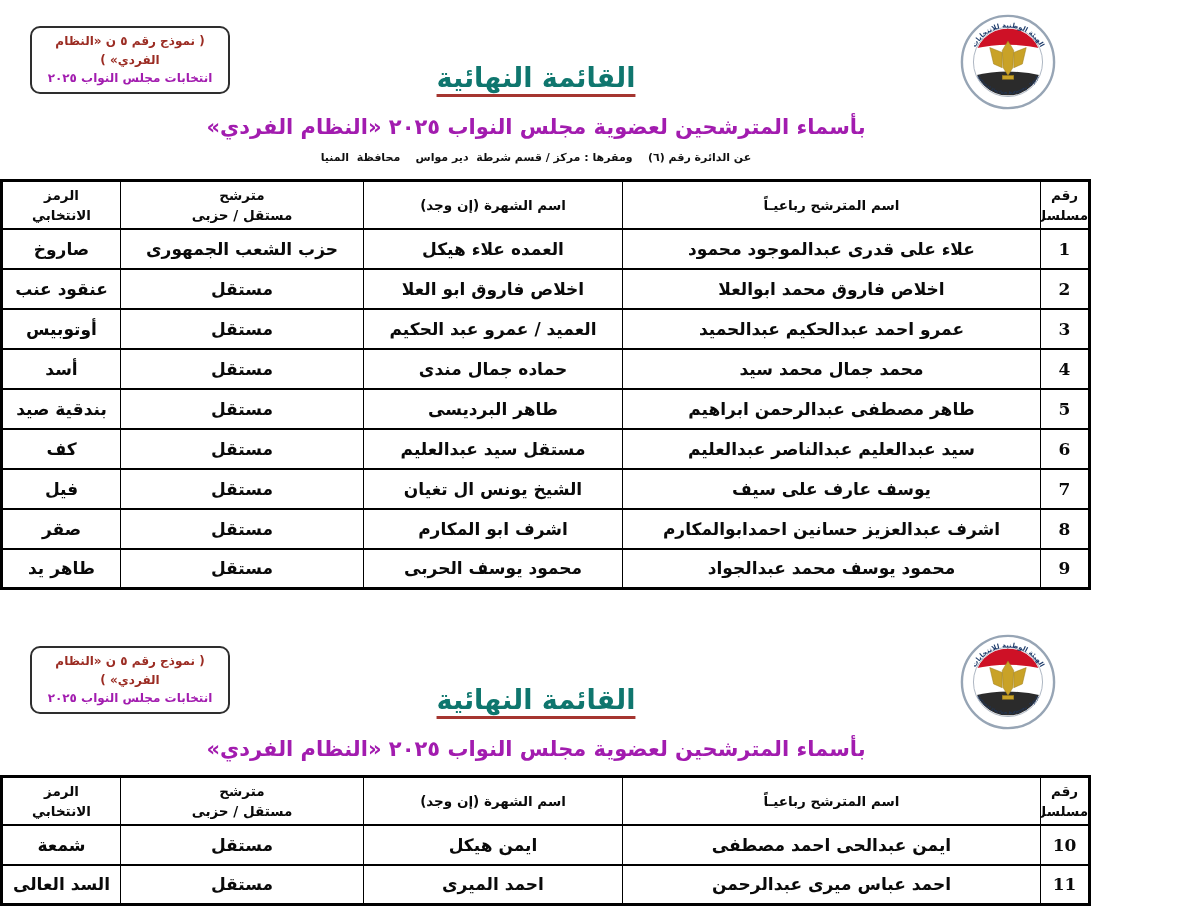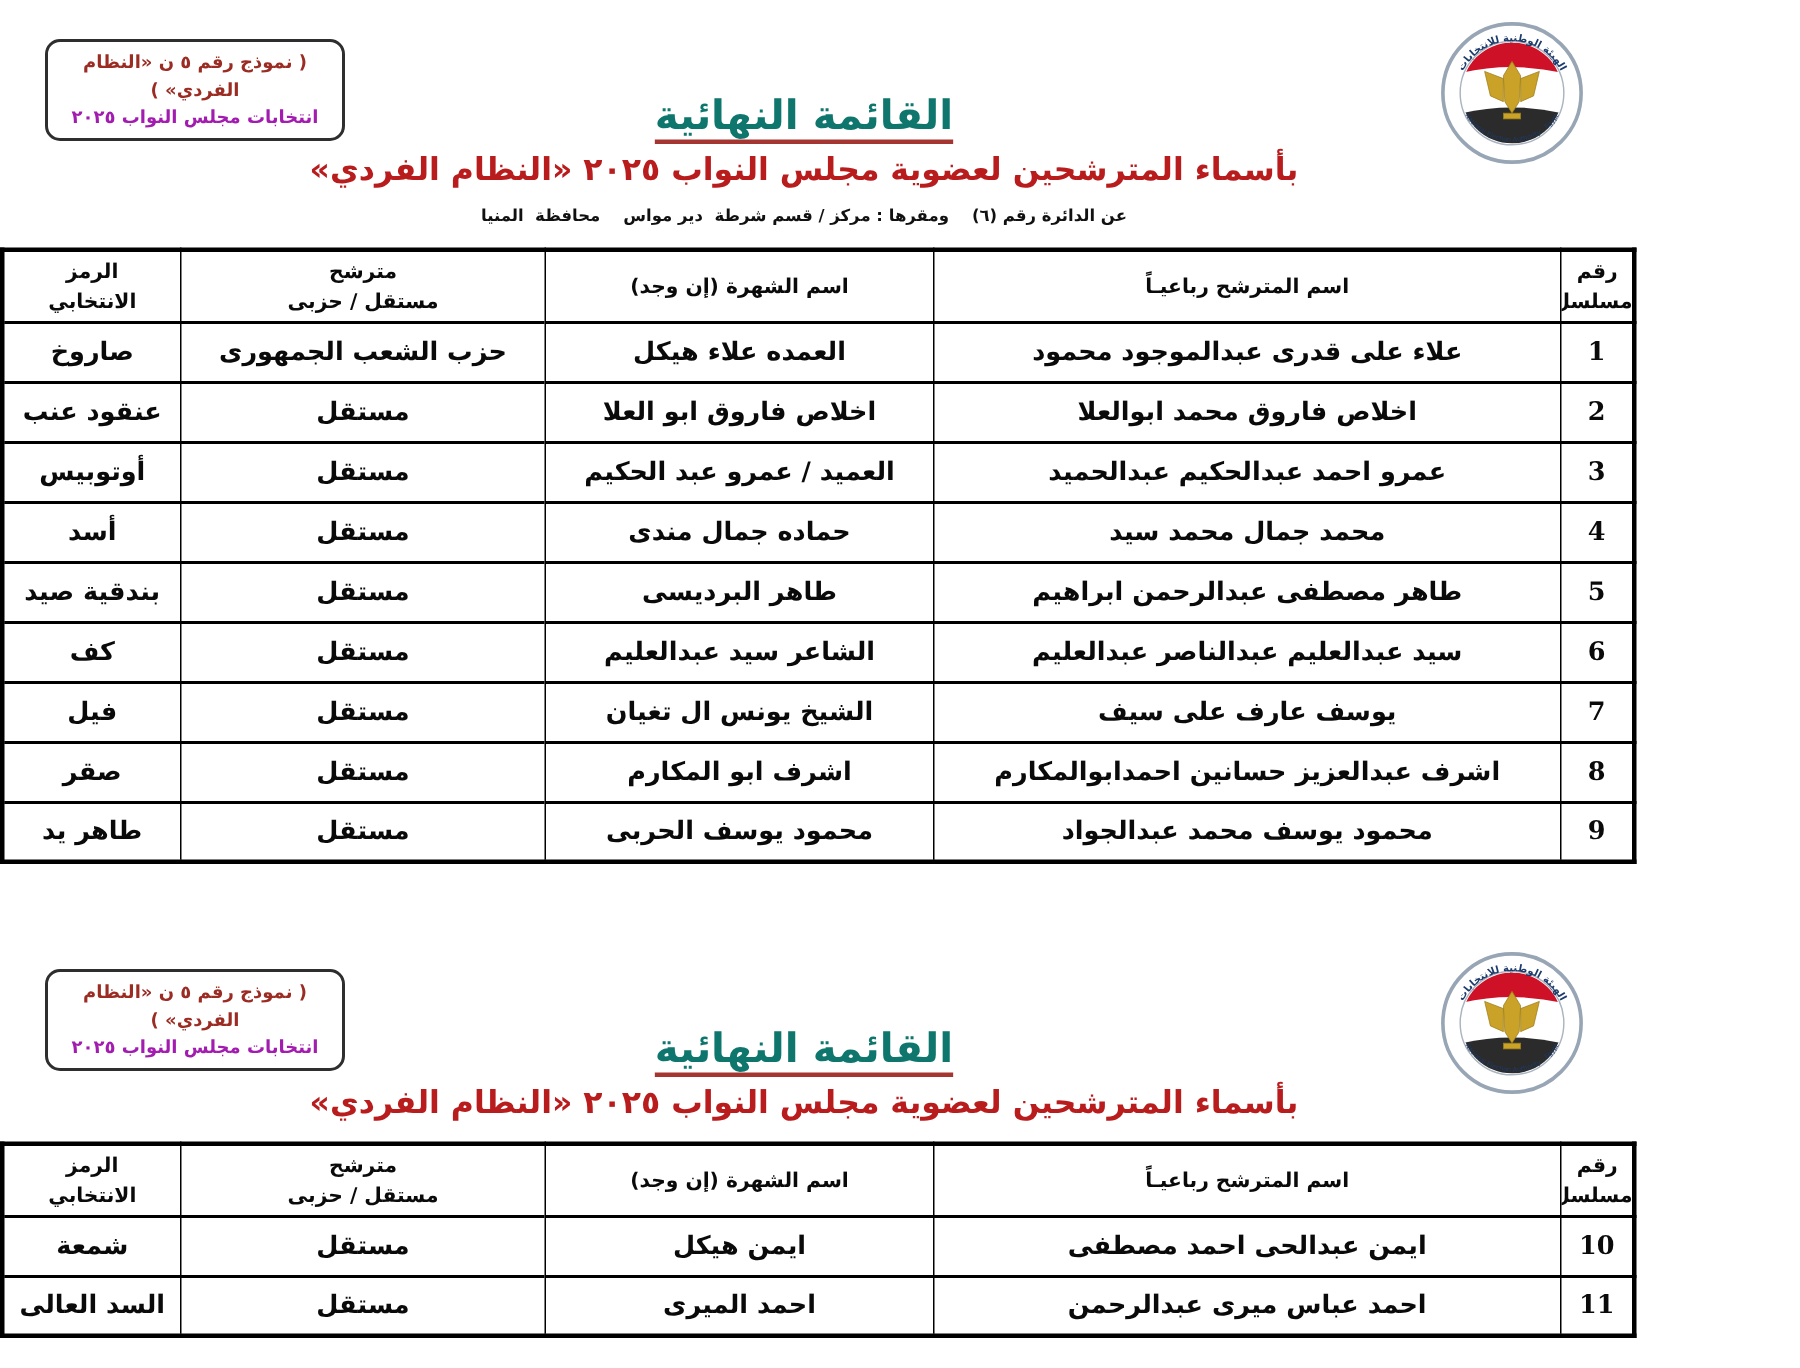--- a/index.html
+++ b/index.html
@@ -28,22 +28,22 @@
   
   .doc-title {
     text-align: center; direction: rtl; color: #0f766e;
     font-size: 27px; font-weight: bold;
     text-decoration: underline; text-decoration-thickness: 2.5px;
     text-underline-offset: 7px; text-decoration-color: #a53530;
   }
   .s1 .doc-title { padding-top: 62px; }
   .s2 .doc-title { padding-top: 64px; }
   .doc-subtitle {
-    text-align: center; direction: rtl; color: #b91c1c;
-    font-size: 21px; font-weight: bold; margin-top: 8px;
+    text-align: center; direction: rtl; color: #a21caf;
+    font-size: 21px; font-weight: bold; margin-top: 22px;
   }
   .district {
     text-align: center; direction: rtl; color: #111;
     font-size: 11px; font-weight: bold; margin-top: 12px; white-space: pre;
   }
 
   
   .table-wrap { margin-top: 15px; }
   .s2 .table-wrap { margin-top: 14px; }
   table.cand {
@@ -162,21 +162,21 @@
           <tr>
             <td class="col-serial">5</td>
             <td class="col-full_name">طاهر مصطفى عبدالرحمن ابراهيم</td>
             <td class="col-known_as">طاهر البرديسى</td>
             <td class="col-affiliation">مستقل</td>
             <td class="col-symbol">بندقية صيد</td>
           </tr>
           <tr>
             <td class="col-serial">6</td>
             <td class="col-full_name">سيد عبدالعليم عبدالناصر عبدالعليم</td>
-            <td class="col-known_as">الشاعر سيد عبدالعليم</td>
+            <td class="col-known_as">مستقل سيد عبدالعليم</td>
             <td class="col-affiliation">مستقل</td>
             <td class="col-symbol">كف</td>
           </tr>
           <tr>
             <td class="col-serial">7</td>
             <td class="col-full_name">يوسف عارف على سيف</td>
             <td class="col-known_as">الشيخ يونس ال تغيان</td>
             <td class="col-affiliation">مستقل</td>
             <td class="col-symbol">فيل</td>
           </tr>

